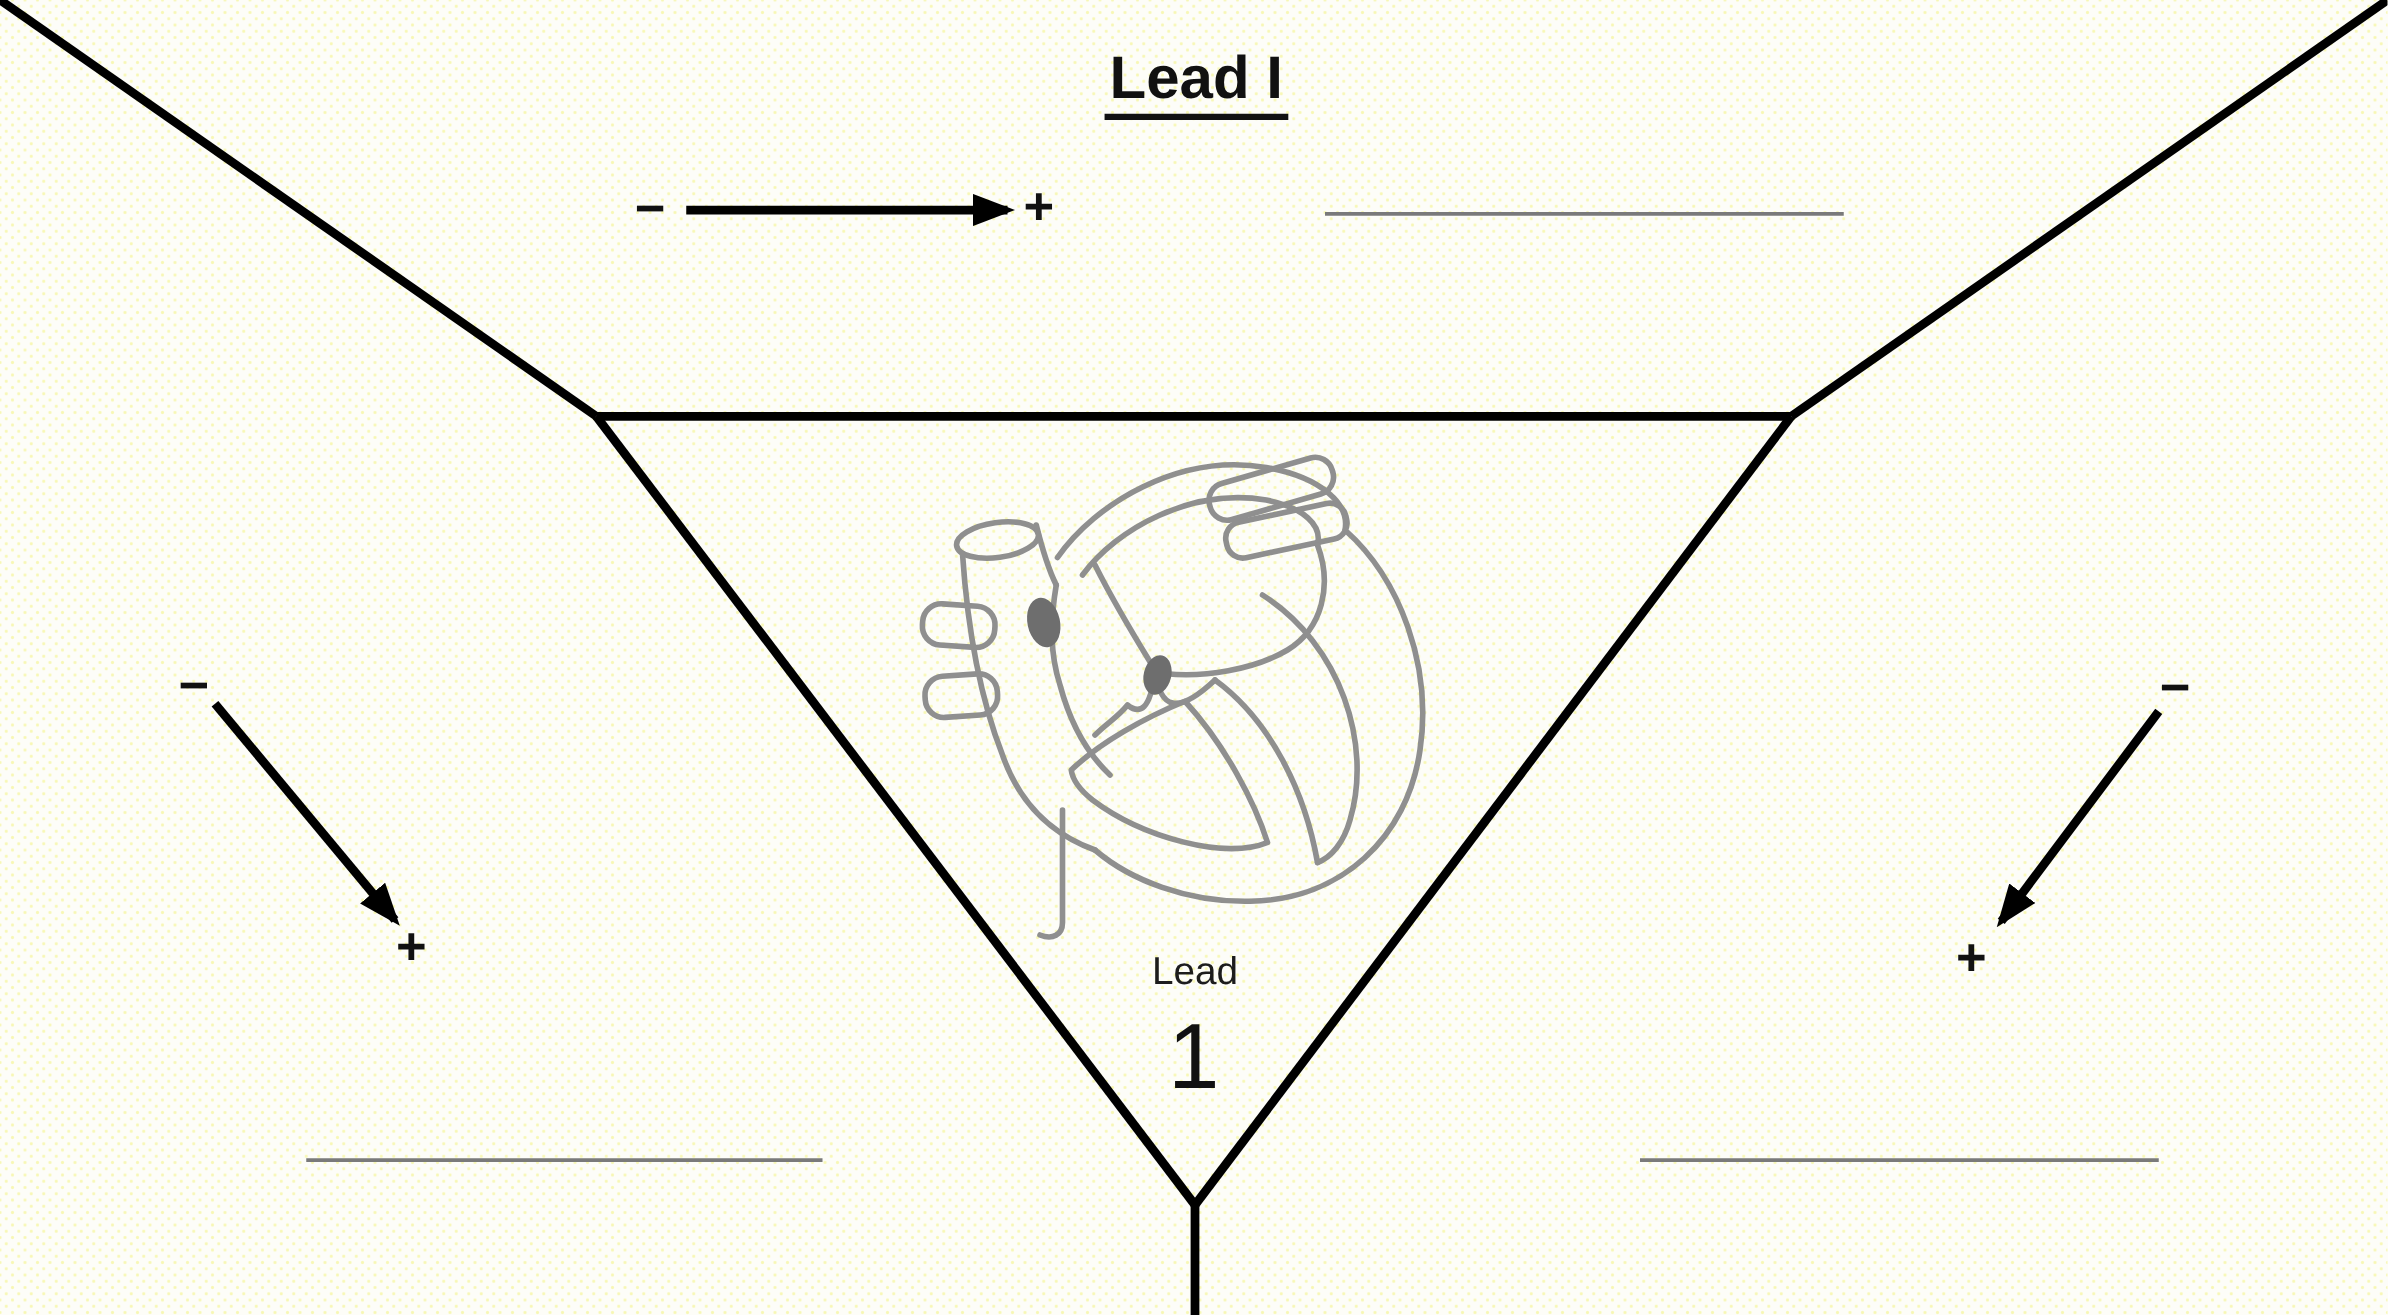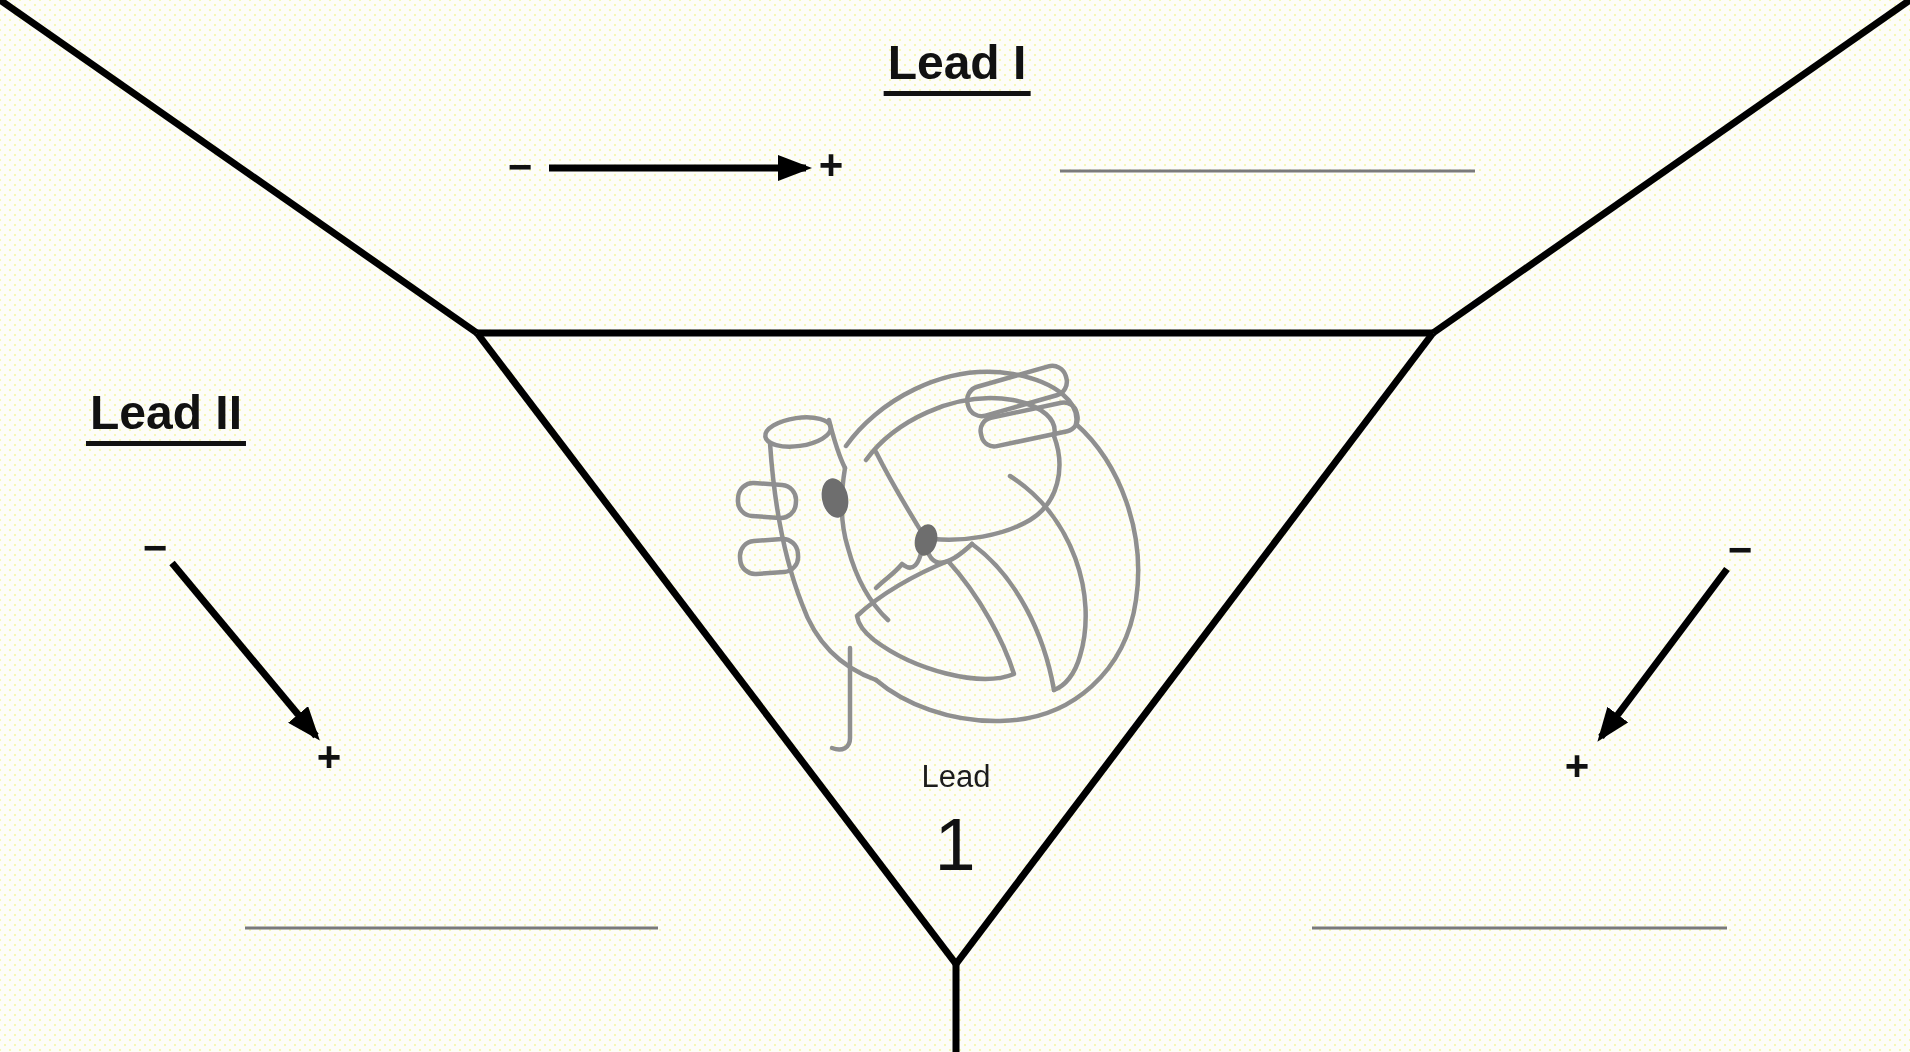--- a/index.html
+++ b/index.html
@@ -86,21 +86,20 @@
       <path d="M 220,213 C 252,248 276,294 286,326 C 252,340 186,322 146,292 C 136,284 130,276 129,268 C 152,246 188,226 220,213 Z"></path>
       <path d="M 174,216 C 184,224 192,220 196,190 M 196,188 C 200,220 214,224 244,196 M 148,240 C 158,230 166,226 174,216"></path>
       <path d="M 122,300 L 122,390 C 122,400 114,404 104,400"></path>
     </g>
 
     <ellipse cx="107" cy="150" rx="13" ry="20" transform="rotate(-12 107 150)" fill="#6e6e6e"></ellipse>
     <ellipse cx="198" cy="192" rx="11" ry="16" transform="rotate(14 198 192)" fill="#6e6e6e"></ellipse>
   </svg>
 
   <div class="lead-label" style="left:957px;top:38px;">Lead I</div>
-  <div class="lead-label" style="left:166px;top:388px;">Lead II</div>
 
   <span class="sign" style="left:520px;top:167px;">−</span>
   <span class="sign" style="left:831px;top:165px;">+</span>
 
   <span class="sign" style="left:155px;top:548px;">−</span>
   <span class="sign" style="left:329px;top:757px;">+</span>
 
   <span class="sign" style="left:1740px;top:550px;">−</span>
   <span class="sign" style="left:1577px;top:766px;">+</span>
 

